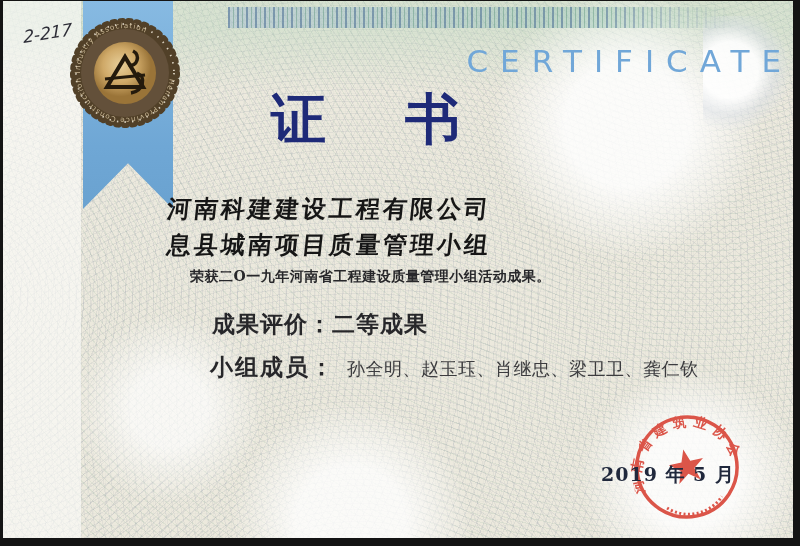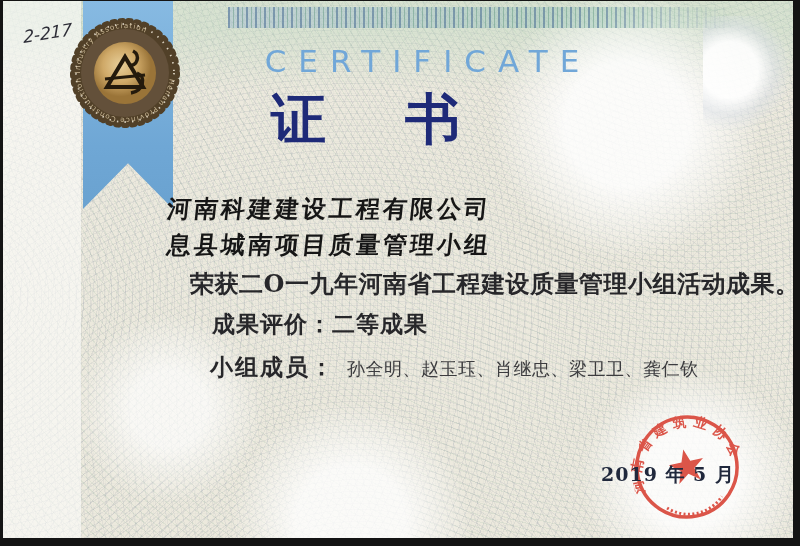--- a/index.html
+++ b/index.html
@@ -42,37 +42,37 @@
   }
   .ribbon{
     position:absolute;left:80px;top:0;width:90px;height:208px;
     background:linear-gradient(180deg,#87bae2,#6fa7d5 70%,#6aa2d0);
     clip-path:polygon(0 0,100% 0,100% 100%,50% 78%,0 100%);
   }
   .medal{position:absolute;left:64px;top:14px;}
   .title-en{
     position:absolute;left:0;top:42px;width:100%;
     padding-left:60px;box-sizing:border-box;
-    text-align:center;
+    text-align:right;
     font-family:"DejaVu Sans",sans-serif;
     font-size:31px;font-weight:400;letter-spacing:12px;
     color:#71a7d8;
   }
   .title-cn{position:absolute;top:90px;font-size:55px;font-weight:800;color:#1e2a78;line-height:1;}
   .cn-left{left:268px;}
   .cn-right{left:402px;}
   .callig{
     position:absolute;left:164px;color:#161616;font-weight:700;
     font-size:24px;letter-spacing:3px;transform:skewX(-6deg);
     white-space:nowrap;
   }
   .line-company{top:192px;}
   .line-team{top:228px;}
   .bodyline{position:absolute;color:#27272a;font-weight:600;white-space:nowrap;}
-  .line-award{left:187px;top:267px;font-size:24px;letter-spacing:.5px;}
+  .line-award{left:187px;top:267px;font-size:14px;letter-spacing:.5px;}
   .line-eval{left:209px;top:308px;font-size:23px;letter-spacing:1px;}
   .members-label{left:207px;top:351px;font-size:23px;letter-spacing:2px;}
   .names{
     position:absolute;left:344px;
     font-family:Liberation Mono, monospace;font-size:18px;font-weight:500;
     color:#3c3c3f;white-space:nowrap;letter-spacing:.5px;
   }
   .names-1{top:356px;}
   .names-2{top:392px;}
   .stamp{position:absolute;left:628px;top:410px;transform:rotate(-12deg);opacity:.92;}

